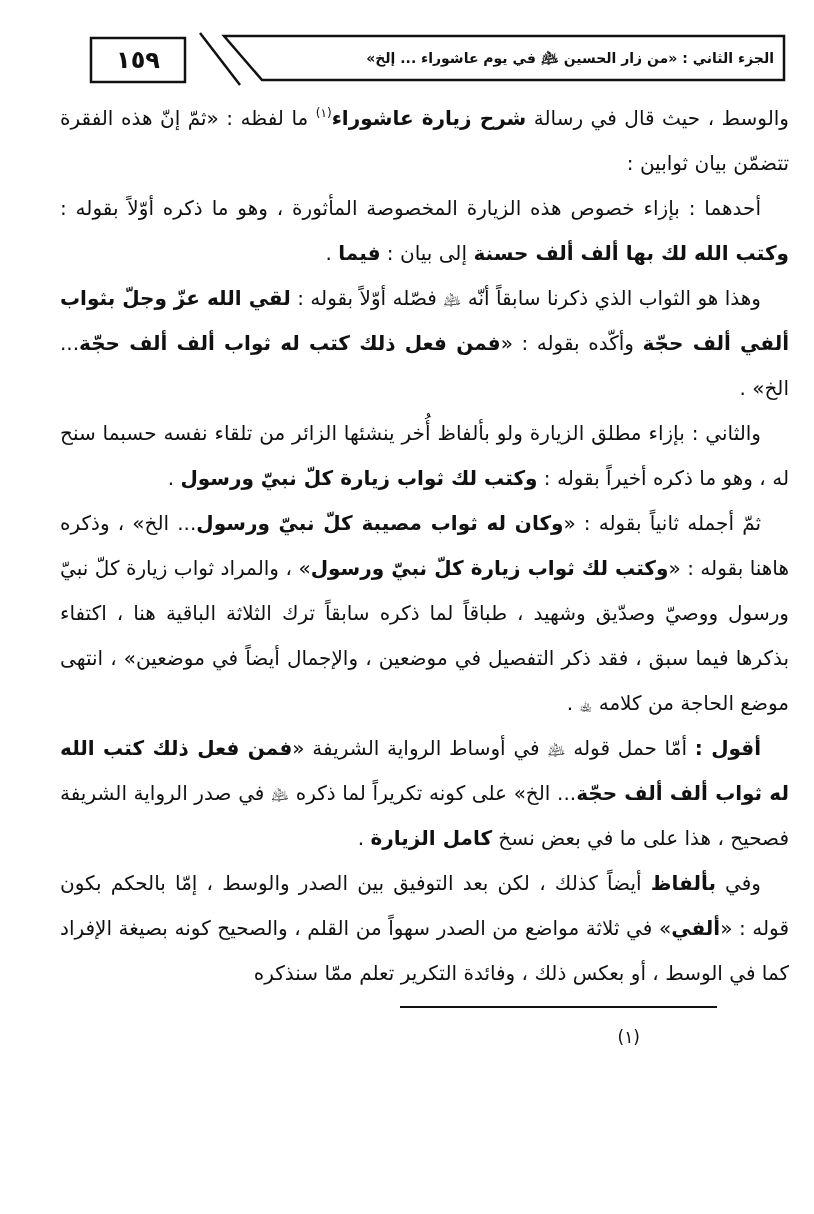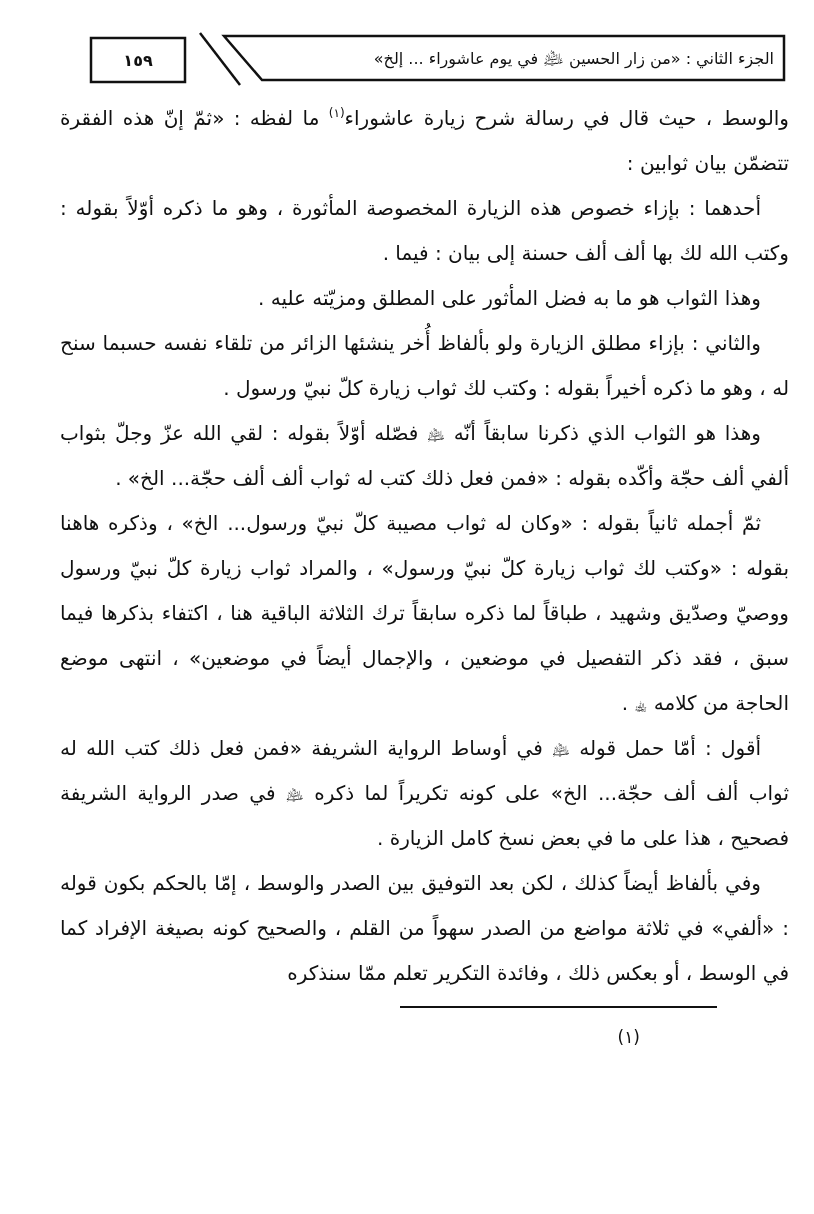--- a/index.html
+++ b/index.html
@@ -12,35 +12,35 @@
     direction:rtl;
     color:#111;
     overflow:hidden;
   }
   
   .banner{position:absolute;top:30px;left:88px;width:700px;height:58px;}
   .banner svg{display:block;width:100%;height:100%;}
   .banner-title{
     position:absolute;top:9px;right:14px;left:190px;height:42px;
     display:flex;align-items:center;justify-content:flex-start;
-    font-weight:normal;font-size:16px;white-space:nowrap;
+    font-weight:bold;font-size:14px;white-space:nowrap;
   }
   .banner-page-number{
     position:absolute;top:9px;left:6px;width:88px;height:42px;
     display:flex;align-items:center;justify-content:center;
-    font-weight:bold;font-size:16px;letter-spacing:2px;
+    font-weight:bold;font-size:24px;letter-spacing:2px;
   }
   
   .body-text{
     position:absolute;top:96px;right:25px;left:60px;
     font-size:20px;line-height:45px;text-align:justify;
   }
   .body-text p{margin:0;padding:0;}
   .body-text p.ind{text-indent:28px;}
-  .seg-b{font-weight:normal;}
+  .seg-b{font-weight:bold;}
   .seg-sup{font-size:12px;vertical-align:super;line-height:0;font-weight:normal;}
   .seg-h{font-size:14px;line-height:0;}
   
   .footnote-rule{
     position:absolute;top:1006px;right:97px;width:317px;height:0;
     border-top:2.5px solid #111;
   }
   .footnote{
     position:absolute;top:1022px;right:174px;
     font-size:17px;line-height:30px;white-space:nowrap;
@@ -61,23 +61,22 @@
 
       <path d="M 136 6 L 696 6 L 696 50 L 174 50 Z" fill="none" stroke="#111" stroke-width="2.5"></path>
     </svg>
     <div class="banner-page-number">١٥٩</div>
     <div class="banner-title">الجزء الثاني : «من زار الحسين ﵇ في يوم عاشوراء ... إلخ»</div>
   </div>
 
   <div class="body-text" id="body-text">
       <p><span>والوسط ، حيث قال في رسالة </span><span class="seg-b">شرح زيارة عاشوراء</span><span class="seg-sup">(١)</span><span> ما لفظه : «ثمّ إنّ هذه الفقرة تتضمّن بيان ثوابين :</span></p>
       <p class="ind"><span>أحدهما : بإزاء خصوص هذه الزيارة المخصوصة المأثورة ، وهو ما ذكره أوّلاً بقوله : </span><span class="seg-b">وكتب الله لك بها ألف ألف حسنة</span><span> إلى بيان : </span><span class="seg-b">فيما</span><span> .</span></p>
-      <p class="ind"><span>وهذا الثواب هو ما به فضل المأثور على المطلق ومزيّته عليه .</span></p>
+      <p class="ind"><span>وهذا هو الثواب الذي ذكرنا سابقاً أنّه </span><span class="seg-h">﵇</span><span> فصّله أوّلاً بقوله : </span><span class="seg-b">لقي الله عزّ وجلّ بثواب ألفي ألف حجّة</span><span> وأكّده بقوله : «</span><span class="seg-b">فمن فعل ذلك كتب له ثواب ألف ألف حجّة</span><span>... الخ» .</span></p>
       <p class="ind"><span>والثاني : بإزاء مطلق الزيارة ولو بألفاظ أُخر ينشئها الزائر من تلقاء نفسه حسبما سنح له ، وهو ما ذكره أخيراً بقوله : </span><span class="seg-b">وكتب لك ثواب زيارة كلّ نبيّ ورسول</span><span> .</span></p>
-      <p class="ind"><span>وهذا هو الثواب الذي ذكرنا سابقاً أنّه </span><span class="seg-h">﵇</span><span> فصّله أوّلاً بقوله : </span><span class="seg-b">لقي الله عزّ وجلّ بثواب ألفي ألف حجّة</span><span> وأكّده بقوله : «</span><span class="seg-b">فمن فعل ذلك كتب له ثواب ألف ألف حجّة</span><span>... الخ» .</span></p>
       <p class="ind"><span>ثمّ أجمله ثانياً بقوله : «</span><span class="seg-b">وكان له ثواب مصيبة كلّ نبيّ ورسول</span><span>... الخ» ، وذكره هاهنا بقوله : «</span><span class="seg-b">وكتب لك ثواب زيارة كلّ نبيّ ورسول</span><span>» ، والمراد ثواب زيارة كلّ نبيّ ورسول ووصيّ وصدّيق وشهيد ، طباقاً لما ذكره سابقاً ترك الثلاثة الباقية هنا ، اكتفاء بذكرها فيما سبق ، فقد ذكر التفصيل في موضعين ، والإجمال أيضاً في موضعين» ، انتهى موضع الحاجة من كلامه </span><span class="seg-h">﵀</span><span> .</span></p>
       <p class="ind"><span class="seg-b">أقول :</span><span> أمّا حمل قوله </span><span class="seg-h">﵇</span><span> في أوساط الرواية الشريفة «</span><span class="seg-b">فمن فعل ذلك كتب الله له ثواب ألف ألف حجّة</span><span>... الخ» على كونه تكريراً لما ذكره </span><span class="seg-h">﵇</span><span> في صدر الرواية الشريفة فصحيح ، هذا على ما في بعض نسخ </span><span class="seg-b">كامل الزيارة</span><span> .</span></p>
       <p class="ind"><span>وفي </span><span class="seg-b">بألفاظ</span><span> أيضاً كذلك ، لكن بعد التوفيق بين الصدر والوسط ، إمّا بالحكم بكون قوله : «</span><span class="seg-b">ألفي</span><span>» في ثلاثة مواضع من الصدر سهواً من القلم ، والصحيح كونه بصيغة الإفراد كما في الوسط ، أو بعكس ذلك ، وفائدة التكرير تعلم ممّا سنذكره</span></p>
     </div>
 
   <div class="footnote-rule"></div>
   <div class="footnote">
     <span>(١)</span>
   </div>
 

